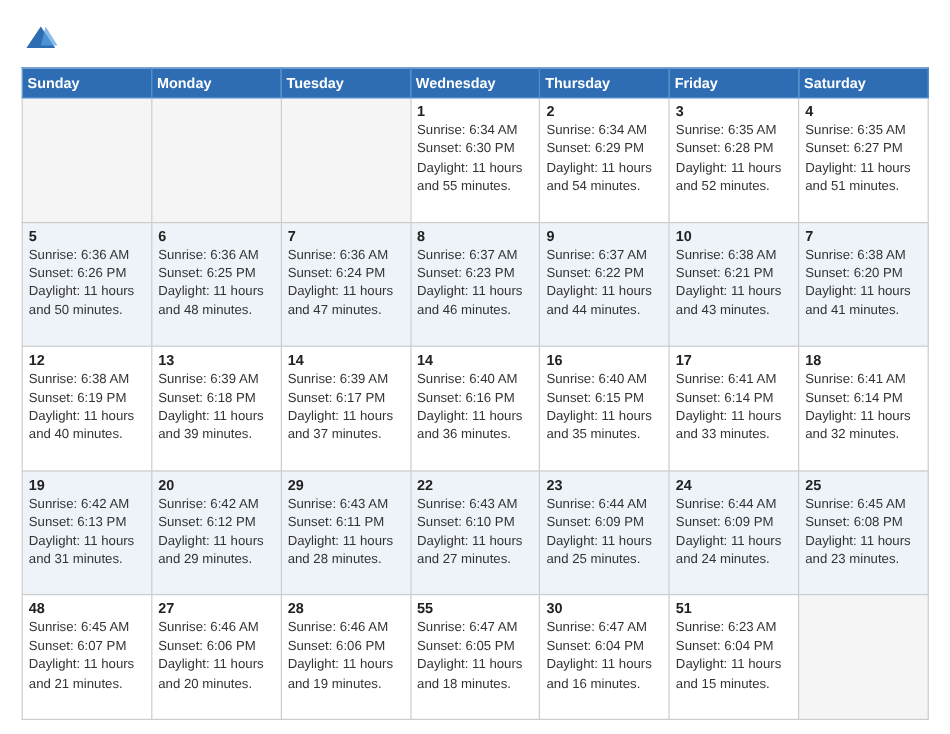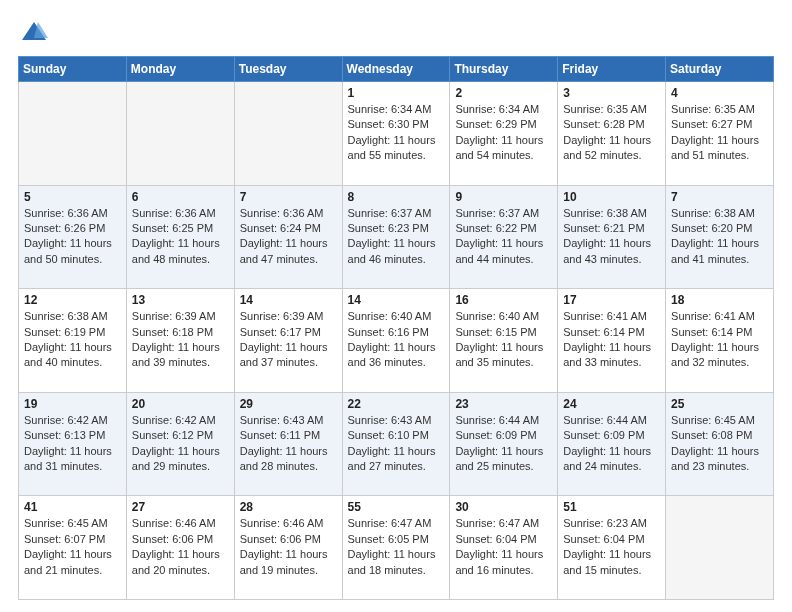--- a/index.html
+++ b/index.html
@@ -314,21 +314,21 @@
           <td>
             <div class="day-num">25</div>
             <div class="day-info" style="white-space: pre-line;">Sunrise: 6:45 AM
 Sunset: 6:08 PM
 Daylight: 11 hours
 and 23 minutes.</div>
           </td>
         </tr>
         <tr>
           <td>
-            <div class="day-num">41</div>
+            <div class="day-num">48</div>
             <div class="day-info" style="white-space: pre-line;">Sunrise: 6:45 AM
 Sunset: 6:07 PM
 Daylight: 11 hours
 and 21 minutes.</div>
           </td>
           <td>
             <div class="day-num">27</div>
             <div class="day-info" style="white-space: pre-line;">Sunrise: 6:46 AM
 Sunset: 6:06 PM
 Daylight: 11 hours

